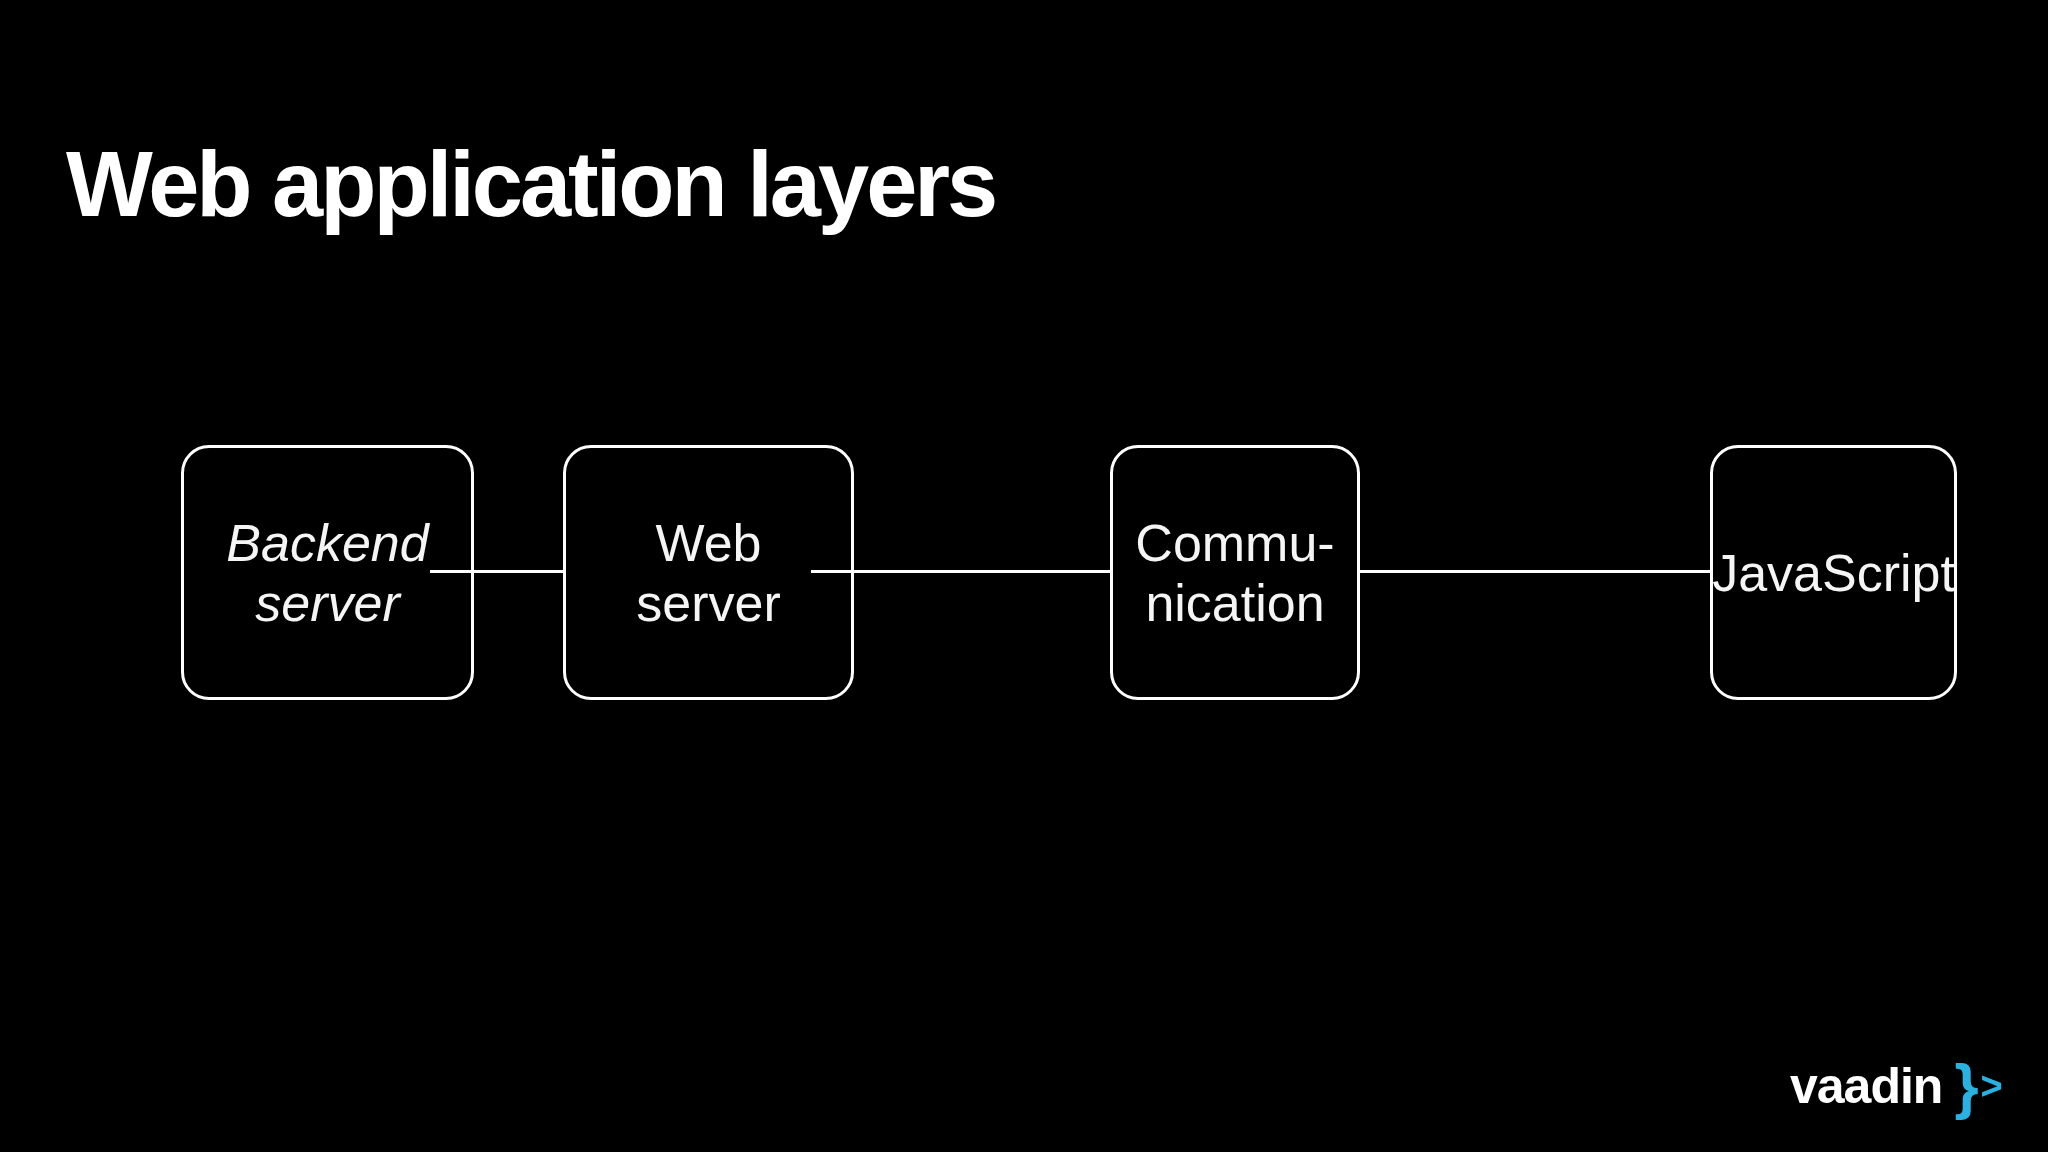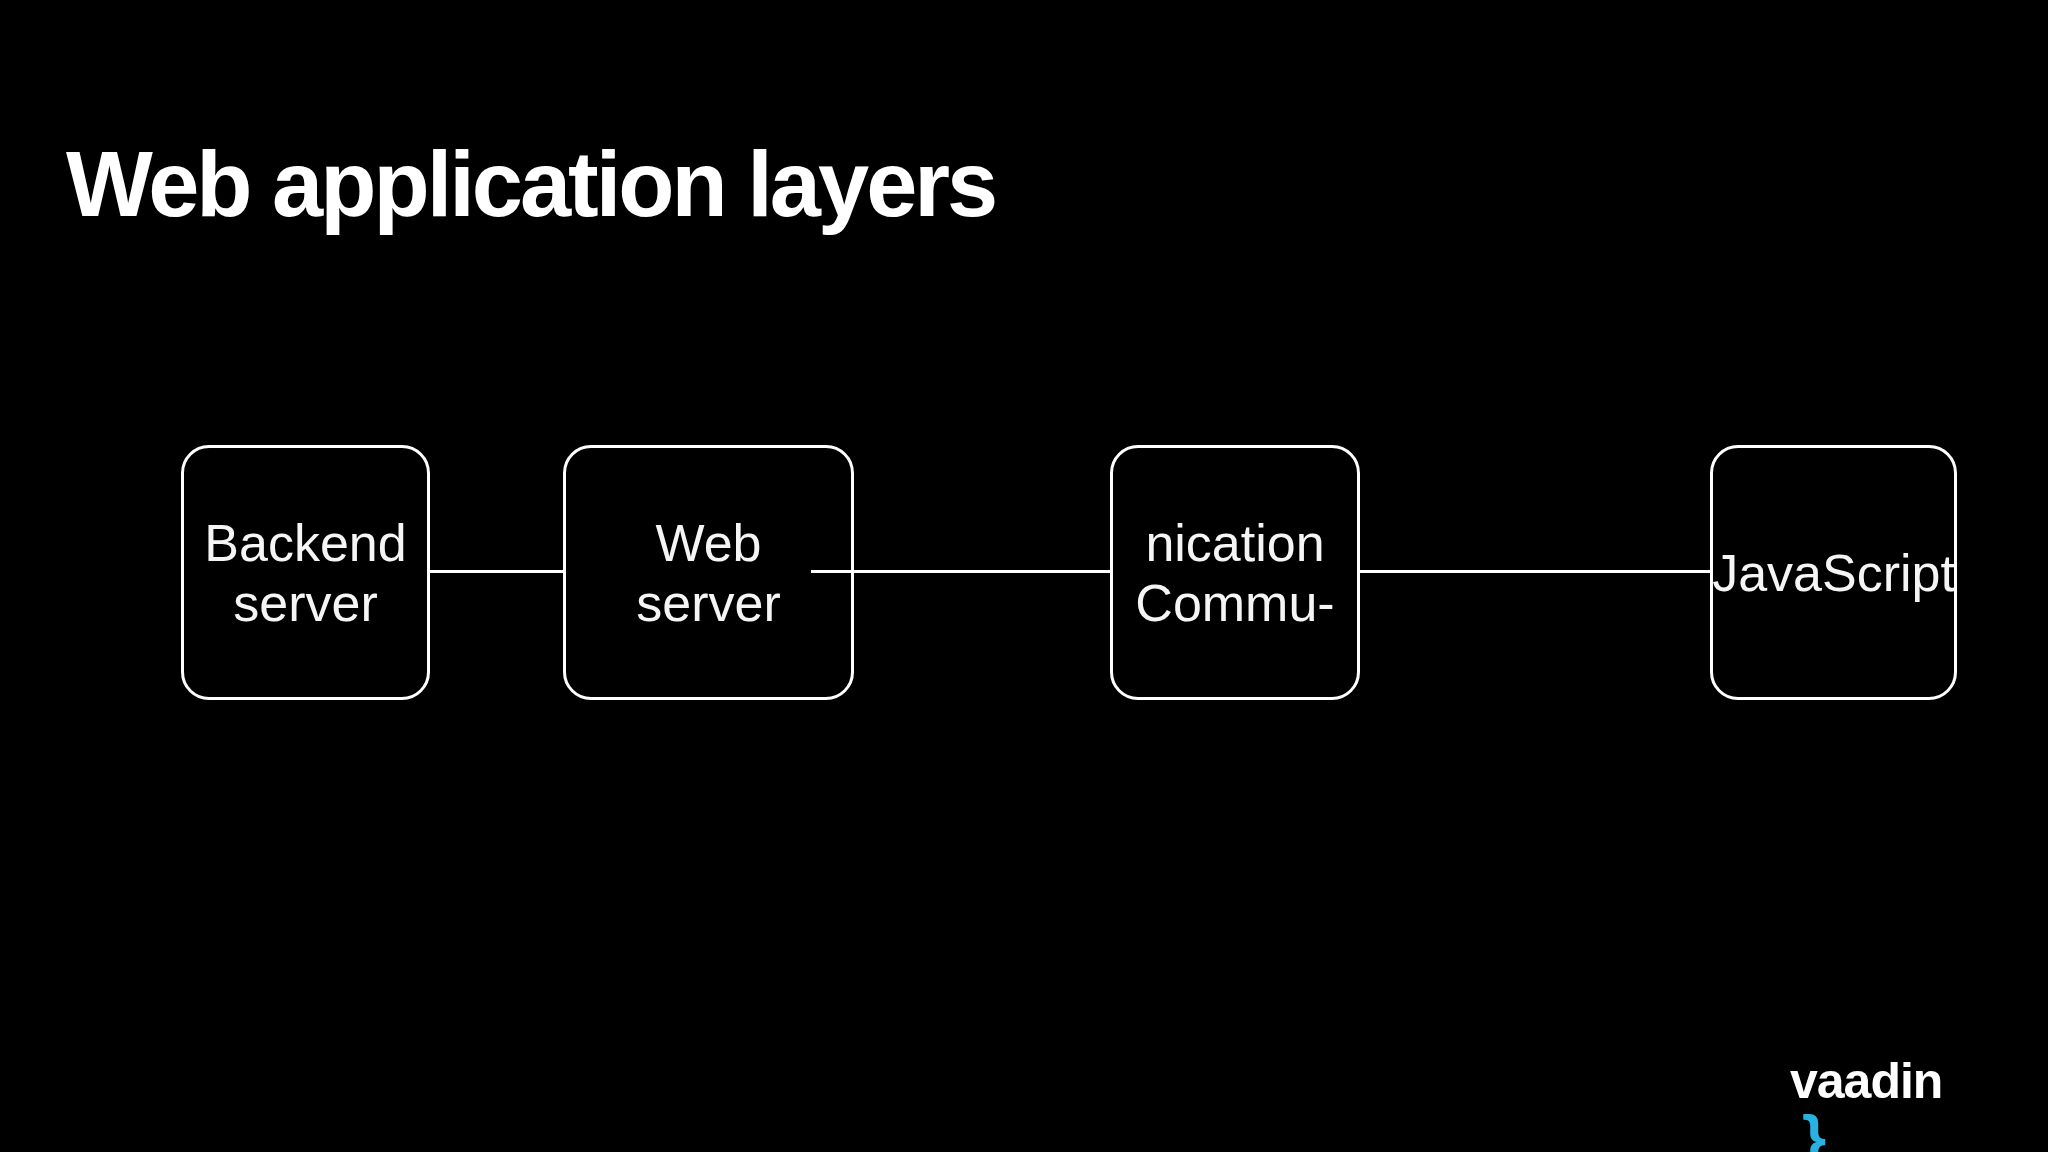--- a/index.html
+++ b/index.html
@@ -41,41 +41,40 @@
     justify-content: center;
     align-items: center;
     color: #f5f5f5;
     font-size: 52px;
     line-height: 60px;
     text-align: center;
   }
   .node .line {
     white-space: nowrap;
   }
-  .node-1 { left: 181px;  width: 249px; }
+  .node-1 { left: 181px;  width: 293px; font-style: italic; }
   .node-2 { left: 563px;  width: 291px; }
   .node-3 { left: 1110px; width: 250px; }
   .node-4 { left: 1710px; width: 247px; text-align: right; }
   .connector {
     position: absolute;
     top: 570px;
     height: 3px;
     background: #ffffff;
   }
   .connector-1 { left: 430px;  width: 133px; }
   .connector-2 { left: 811px;  width: 299px; }
   .connector-3 { left: 1360px; width: 350px; }
   .logo {
     position: absolute;
     left: 1790px;
     top: 1056px;
     height: 60px;
     display: flex;
-    align-items: flex-start;
-    flex-direction: column;
+    align-items: center;
   }
   .logo-wordmark {
     color: #ffffff;
     font-size: 50px;
     font-weight: bold;
     letter-spacing: -1px;
     line-height: 1;
   }
   .logo-brace {
     color: #29b1e2;
@@ -109,22 +108,22 @@
     <div class="connector connector-1"></div>
 
     <div class="node node-2">
       <div class="line">Web</div>
       <div class="line">server</div>
     </div>
 
     <div class="connector connector-2"></div>
 
     <div class="node node-3">
+      <div class="line">Commu-</div>
       <div class="line">nication</div>
-      <div class="line">Commu-</div>
     </div>
 
     <div class="connector connector-3"></div>
 
     <div class="node node-4">
       <div class="line">JavaScript</div>
     </div>
 
   </div>
 

